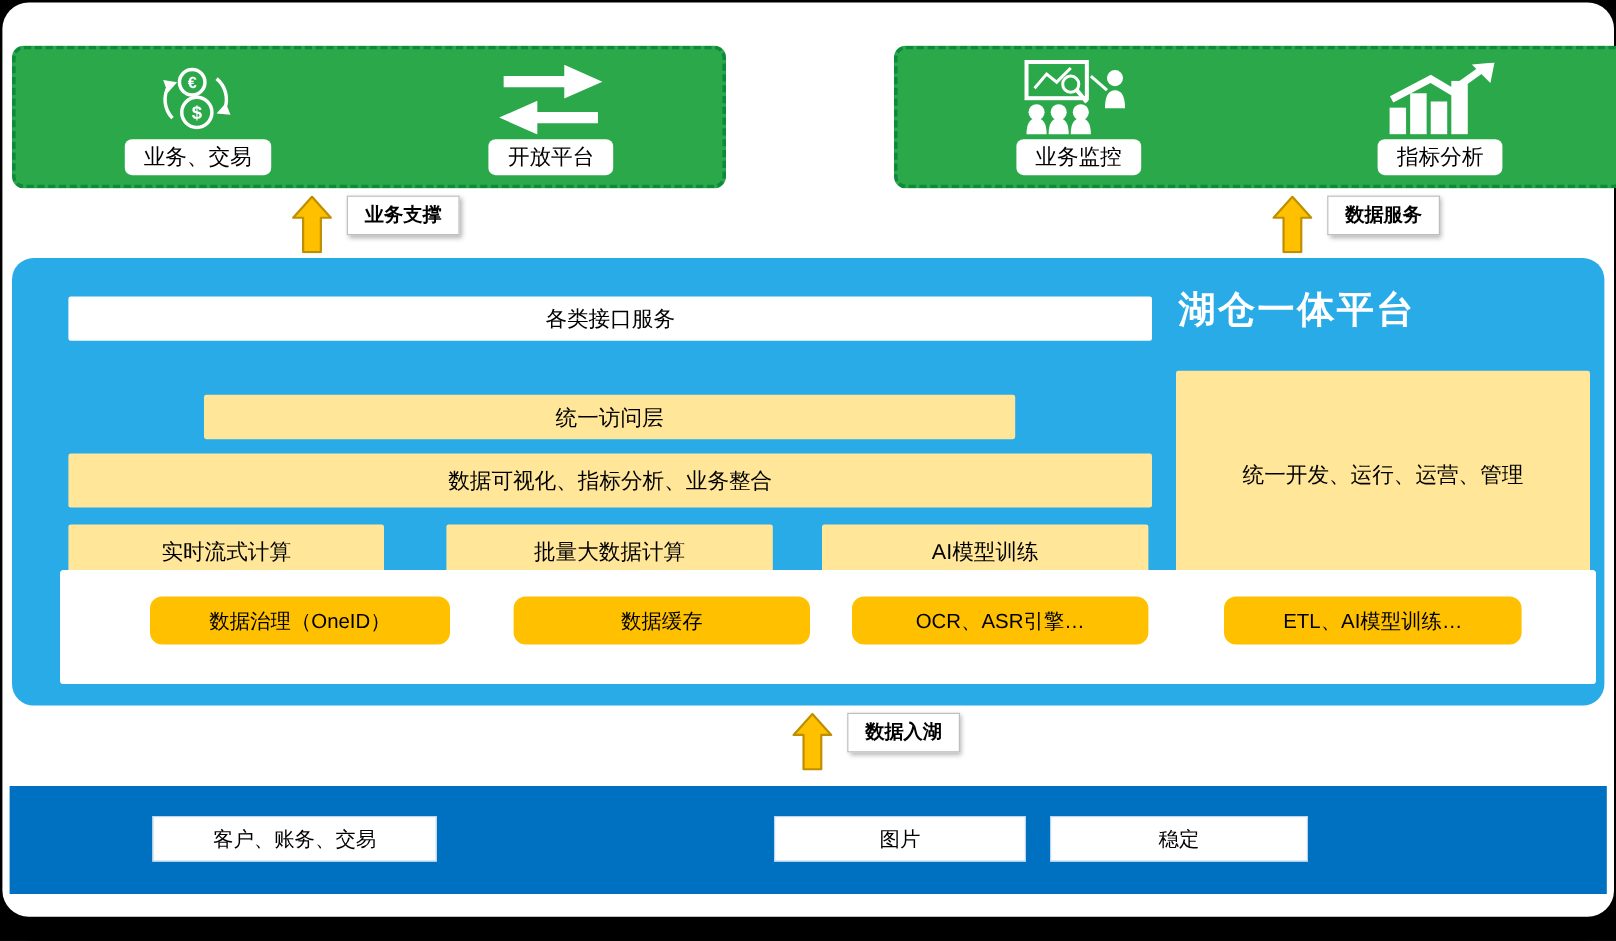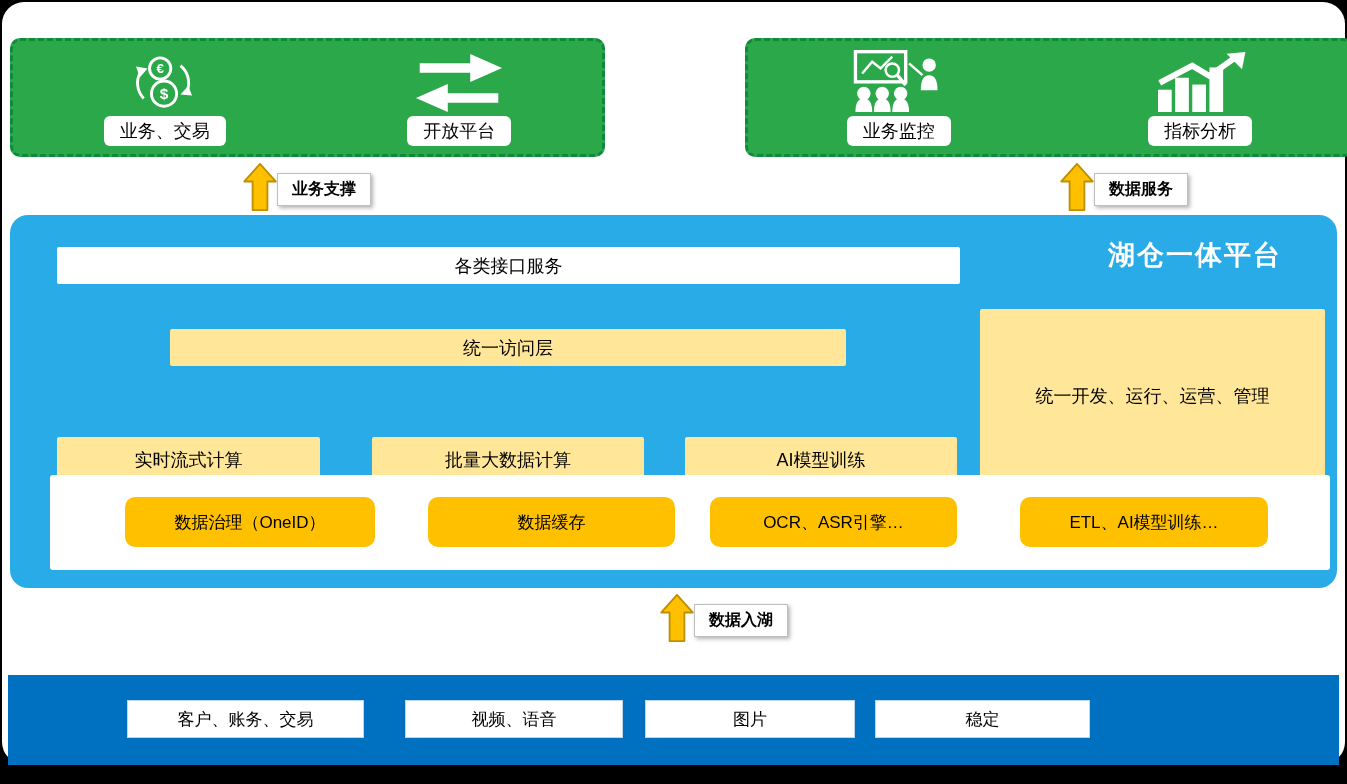--- a/index.html
+++ b/index.html
@@ -10,52 +10,52 @@
   
   .green-group{position:absolute;background:#2BA84A;border:3px dashed #0E8A3C;border-radius:10px;
                display:flex;justify-content:space-around;align-items:center;box-sizing:border-box;}
   #group-left{left:10px;top:38px;width:595px;height:119px;}
   #group-right{left:745px;top:38px;width:609px;height:119px;}
   .g-node{display:flex;flex-direction:column;align-items:center;gap:4px;}
   .g-icon{display:flex;align-items:flex-end;justify-content:center;height:62px;}
   .g-label{background:#fff;border-radius:6px;padding:3px 16px;font-size:18px;white-space:nowrap;}
 
   
-  .connector{position:absolute;display:flex;align-items:center;gap:0;}
+  .connector{position:absolute;display:flex;align-items:flex-start;gap:12px;}
   #conn-business-support{left:243px;top:163px;}
   #conn-data-service{left:1060px;top:163px;}
   #conn-data-ingest{left:660px;top:594px;}
   .chip{background:#fff;border:1px solid #BFBFBF;box-shadow:2px 2px 4px rgba(0,0,0,.3);
         padding:5px 14px;font-weight:bold;font-size:16px;white-space:nowrap;}
 
   
   #platform{position:absolute;left:10px;top:215px;width:1327px;height:373px;background:#29ABE8;border-radius:18px;}
-  #platform-title{position:absolute;right:55px;top:22px;width:300px;text-align:right;
-                  color:#fff;font-size:27px;font-weight:bold;letter-spacing:2px;}
+  #platform-title{position:absolute;right:55px;top:22px;width:300px;text-align:left;
+                  color:#fff;font-size:31px;font-weight:bold;letter-spacing:2px;}
   .bar{position:absolute;display:flex;align-items:center;justify-content:center;
        font-size:18px;border-radius:2px;}
   .bar.white{background:#fff;}
   .bar.yellow{background:#FFE699;margin-top:23px;}
   #bar-interface{left:47px;top:32px;width:903px;height:37px;}
   #bar-access{left:160px;top:91px;width:676px;height:37px;}
   #bar-viz{left:47px;top:140px;width:903px;height:45px;}
   #cb1{left:47px;top:199px;width:263px;height:45px;}
   #cb2{left:362px;top:199px;width:272px;height:45px;}
   #cb3{left:675px;top:199px;width:272px;height:45px;}
   #mgmt-box{left:970px;top:71px;width:345px;height:174px;font-size:18px;}
   #engine-strip{position:absolute;left:40px;top:260px;width:1280px;height:95px;background:#fff;border-radius:3px;}
-  .engine-btn{position:absolute;top:22px;height:50px;background:#FFC000;border-radius:10px;
+  .engine-btn{position:absolute;top:22px;height:40px;background:#FFC000;border-radius:10px;
               display:flex;align-items:center;justify-content:center;font-size:17px;}
   #eb1{left:75px;width:250px;}
   #eb2{left:378px;width:247px;}
   #eb3{left:660px;width:247px;}
   #eb4{left:970px;width:248px;}
 
   
-  #sources{position:absolute;left:8px;top:655px;width:1331px;height:90px;background:#0070C0;margin-top:20px;}
+  #sources{position:absolute;left:8px;top:655px;width:1331px;height:90px;background:#0070C0;}
   .src-box{position:absolute;top:25px;height:38px;background:#fff;border:1px solid #BDD7EE;
            display:flex;align-items:center;justify-content:center;font-size:17px;box-sizing:border-box;}
   #src1{left:119px;width:237px;}
   #src2{left:397px;width:218px;}
   #src3{left:637px;width:210px;}
   #src4{left:867px;width:215px;}
   #src5{left:1102px;width:212px;}
 </style>
 </head>
 <body>
@@ -141,20 +141,21 @@
         <polygon points="18,1 35,20 26,20 26,51 10,51 10,20 1,20" fill="#FFC000" stroke="#BE8F00" stroke-width="2" stroke-linejoin="round"></polygon>
       </svg>
     </span>
     <span class="chip">数据服务</span>
   </div>
 
   <div id="platform">
     <div id="platform-title">湖仓一体平台</div>
     <div class="bar white" id="bar-interface">各类接口服务</div>
     <div class="bar yellow" id="bar-access">统一访问层</div>
+    <div class="bar yellow" id="bar-viz">数据可视化、指标分析、业务整合</div>
     <div class="bar yellow" id="cb1">实时流式计算</div>
     <div class="bar yellow" id="cb2">批量大数据计算</div>
     <div class="bar yellow" id="cb3">AI模型训练</div>
     <div class="bar yellow" id="mgmt-box">统一开发、运行、运营、管理</div>
     <div id="engine-strip">
       <div class="engine-btn" id="eb1">数据治理（OneID）</div>
       <div class="engine-btn" id="eb2">数据缓存</div>
       <div class="engine-btn" id="eb3">OCR、ASR引擎…</div>
       <div class="engine-btn" id="eb4">ETL、AI模型训练…</div>
     </div>
@@ -164,17 +165,16 @@
     <span>
       <svg viewBox="0 0 36 52" width="34" height="48">
         <polygon points="18,1 35,20 26,20 26,51 10,51 10,20 1,20" fill="#FFC000" stroke="#BE8F00" stroke-width="2" stroke-linejoin="round"></polygon>
       </svg>
     </span>
     <span class="chip">数据入湖</span>
   </div>
 
   <div id="sources">
     <div class="src-box" id="src1">客户、账务、交易</div>
-    <div class="src-box" id="src2">视频、语音</div>
     <div class="src-box" id="src3">图片</div>
     <div class="src-box" id="src4">稳定</div>
   </div>
 </div>
 
 </body></html>

